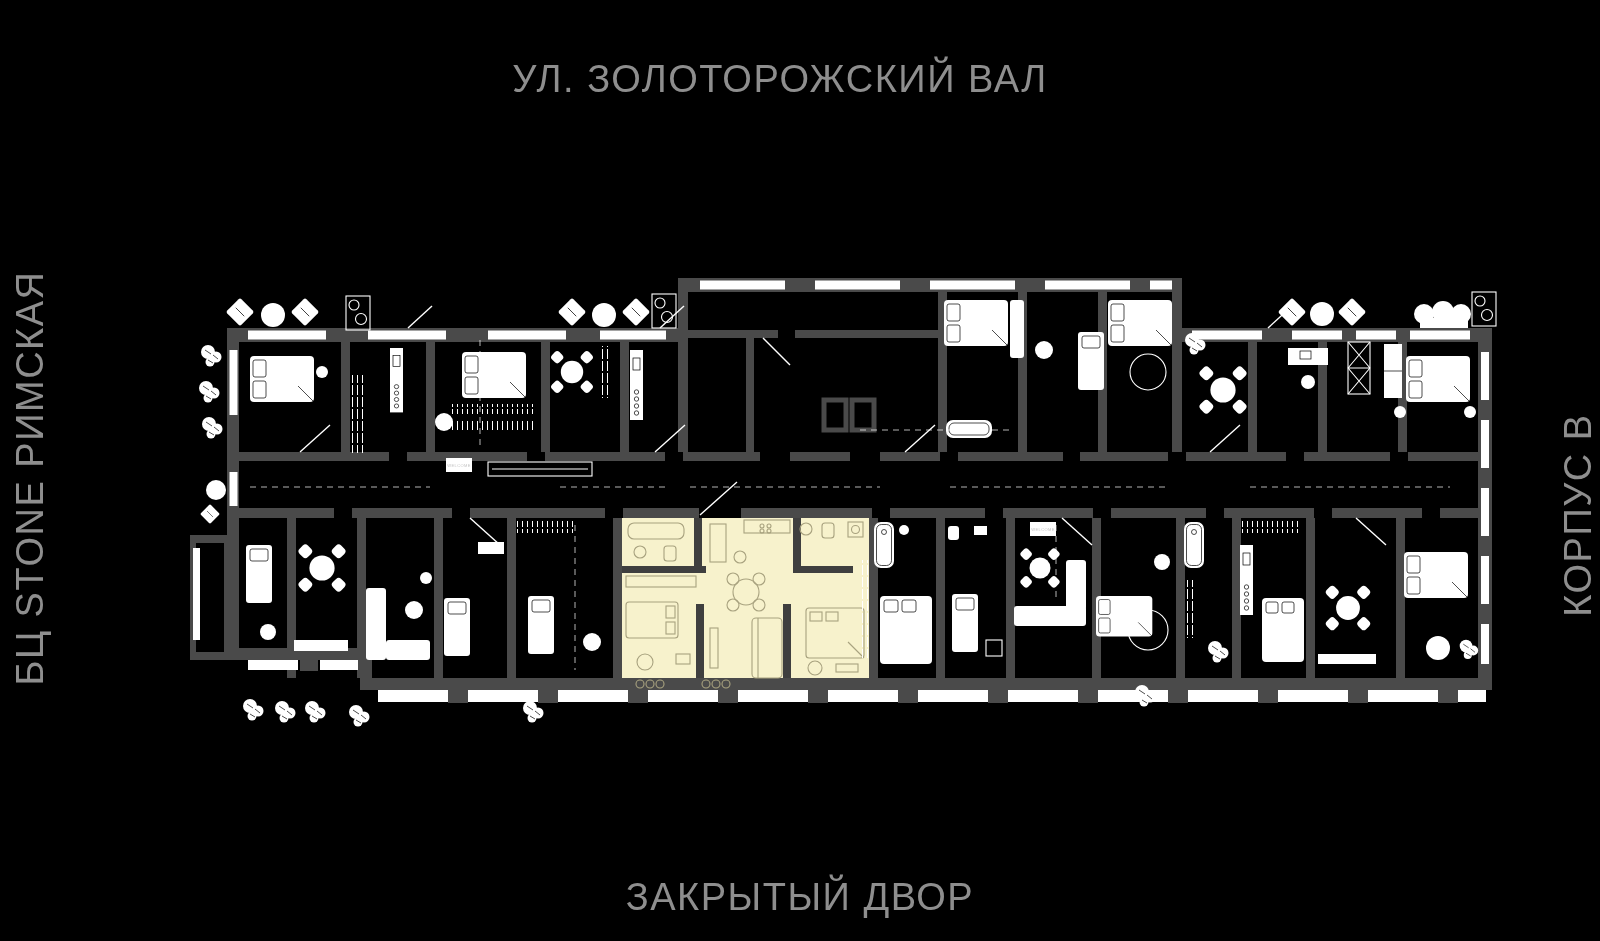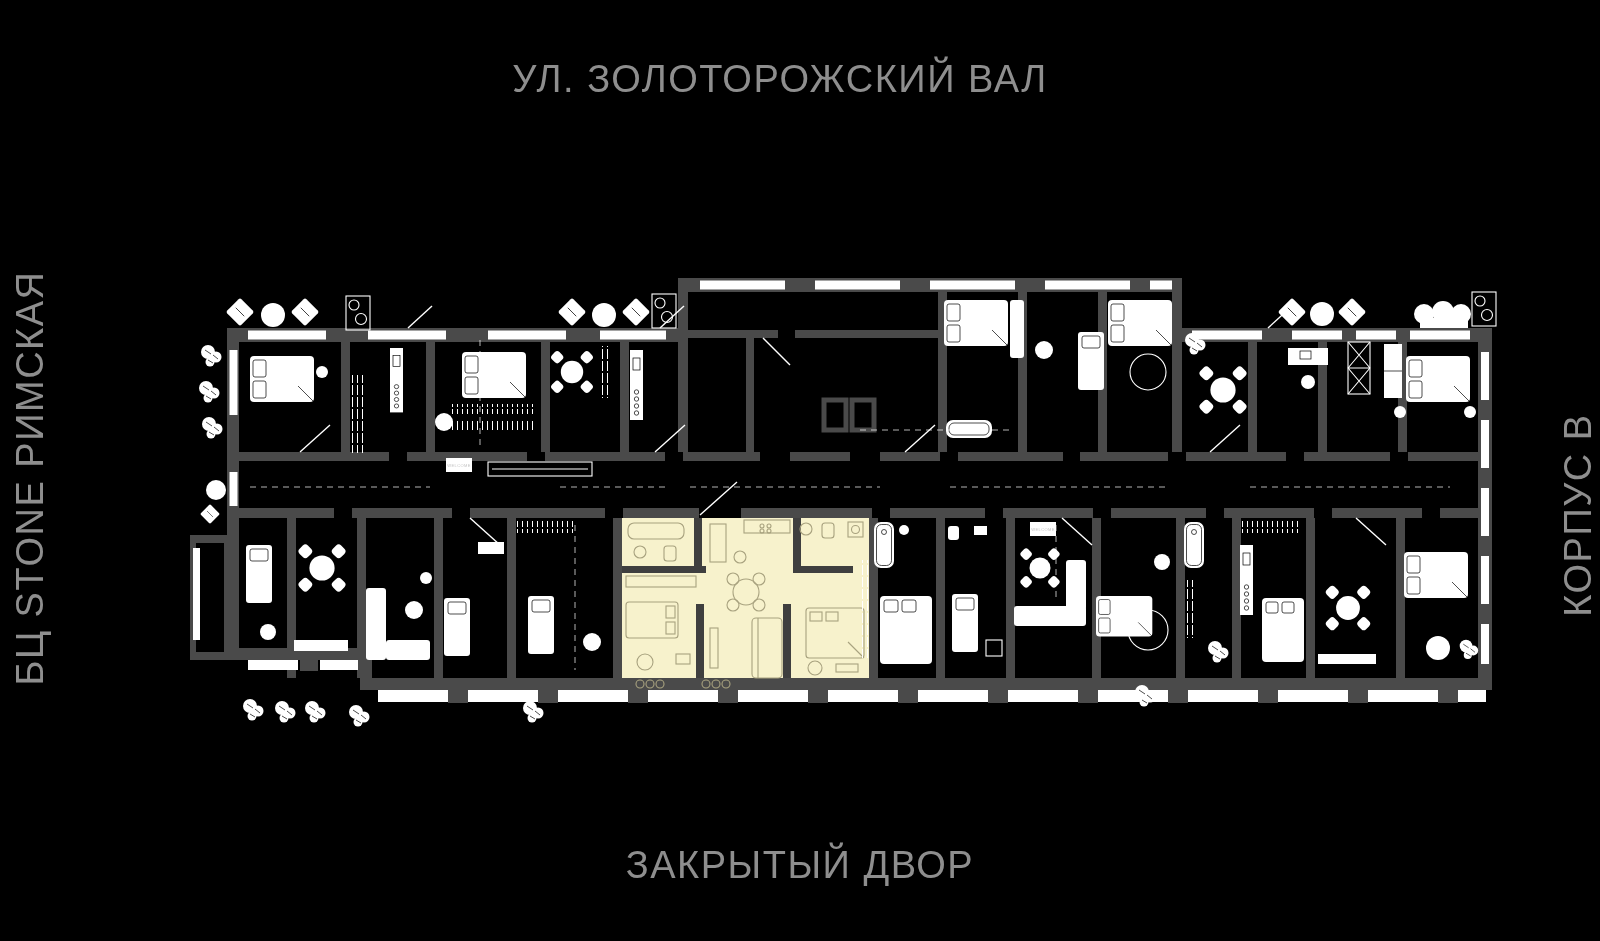--- a/index.html
+++ b/index.html
@@ -14,21 +14,21 @@
   html,body{margin:0;padding:0;background:var(--bg);}
   .stage{
     position:relative;width:1600px;height:941px;background:var(--bg);
     overflow:hidden;font-family:"Liberation Sans", sans-serif;
   }
   .plan-label{
     position:absolute;color:var(--label-text);font-size:38px;font-weight:400;
     letter-spacing:1.5px;white-space:nowrap;user-select:none;
   }
   .lbl-top{left:780px;top:58px;transform:translateX(-50%);}
-  .lbl-bottom{left:800px;top:844px;transform:translateX(-50%);}
+  .lbl-bottom{left:800px;top:876px;transform:translateX(-50%);}
   .lbl-left{left:30px;top:478px;transform:translate(-50%,-50%) rotate(-90deg);}
   .lbl-right{left:1578px;top:515px;transform:translate(-50%,-50%) rotate(-90deg);}
   svg{position:absolute;left:0;top:0;}
   .w{fill:var(--wall);}
   .f{fill:var(--furniture);}
   .fo{fill:none;stroke:var(--furniture);stroke-width:1.1;}
   .fb{fill:none;stroke:#000;stroke-width:0.7;}
   .leaf{stroke:var(--furniture);stroke-width:1.4;}
   .dash{stroke:var(--furniture);stroke-width:1;stroke-dasharray:6 5;opacity:.7;fill:none;}
   .hl{fill:var(--highlight-fill);}

